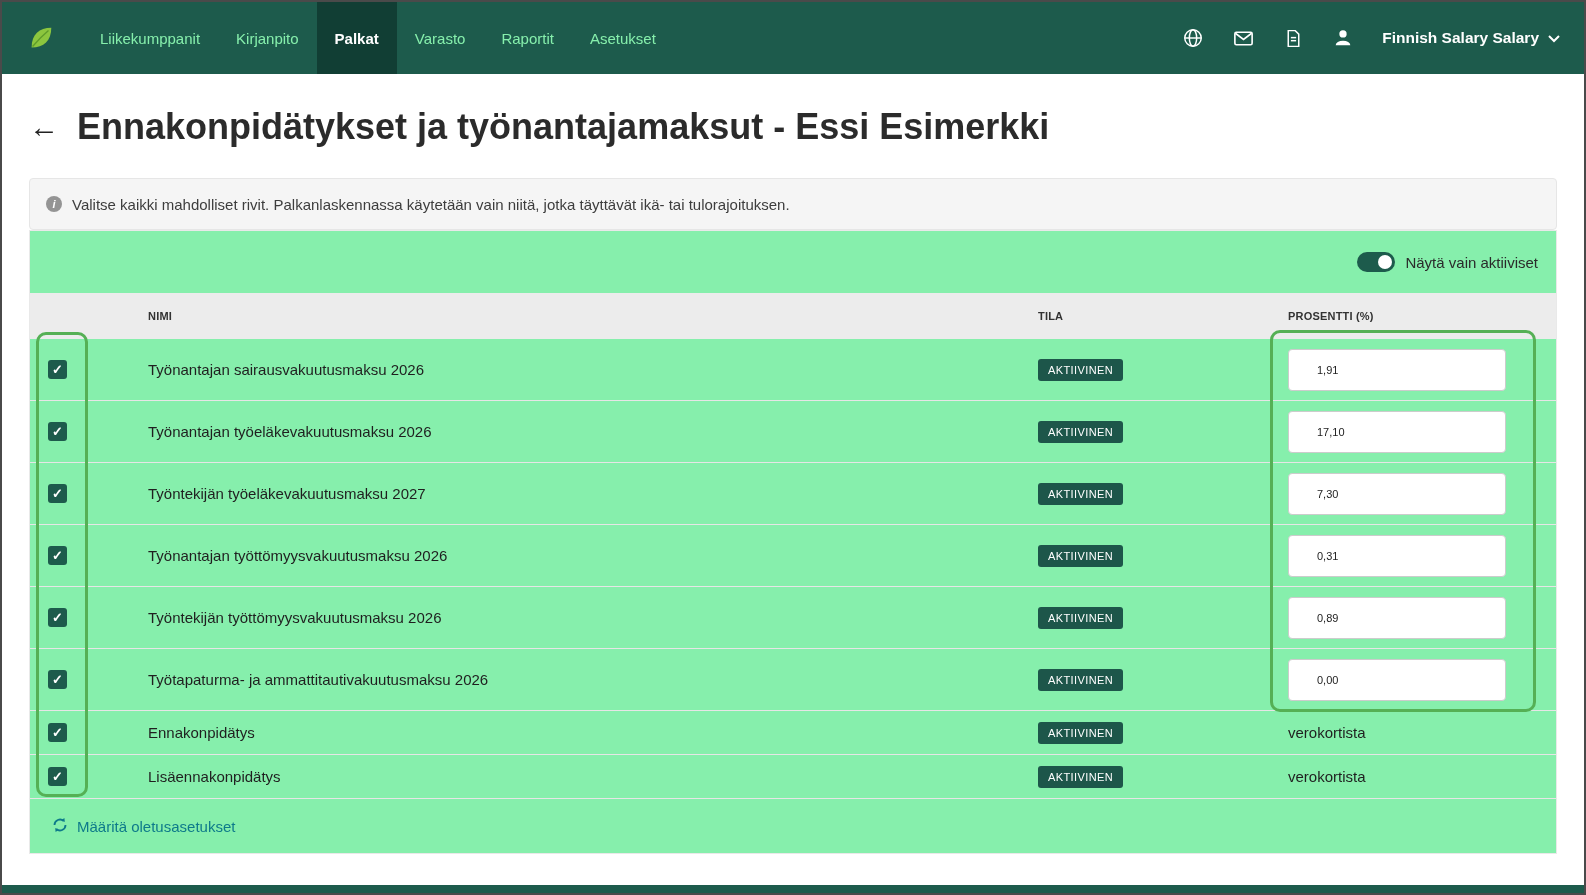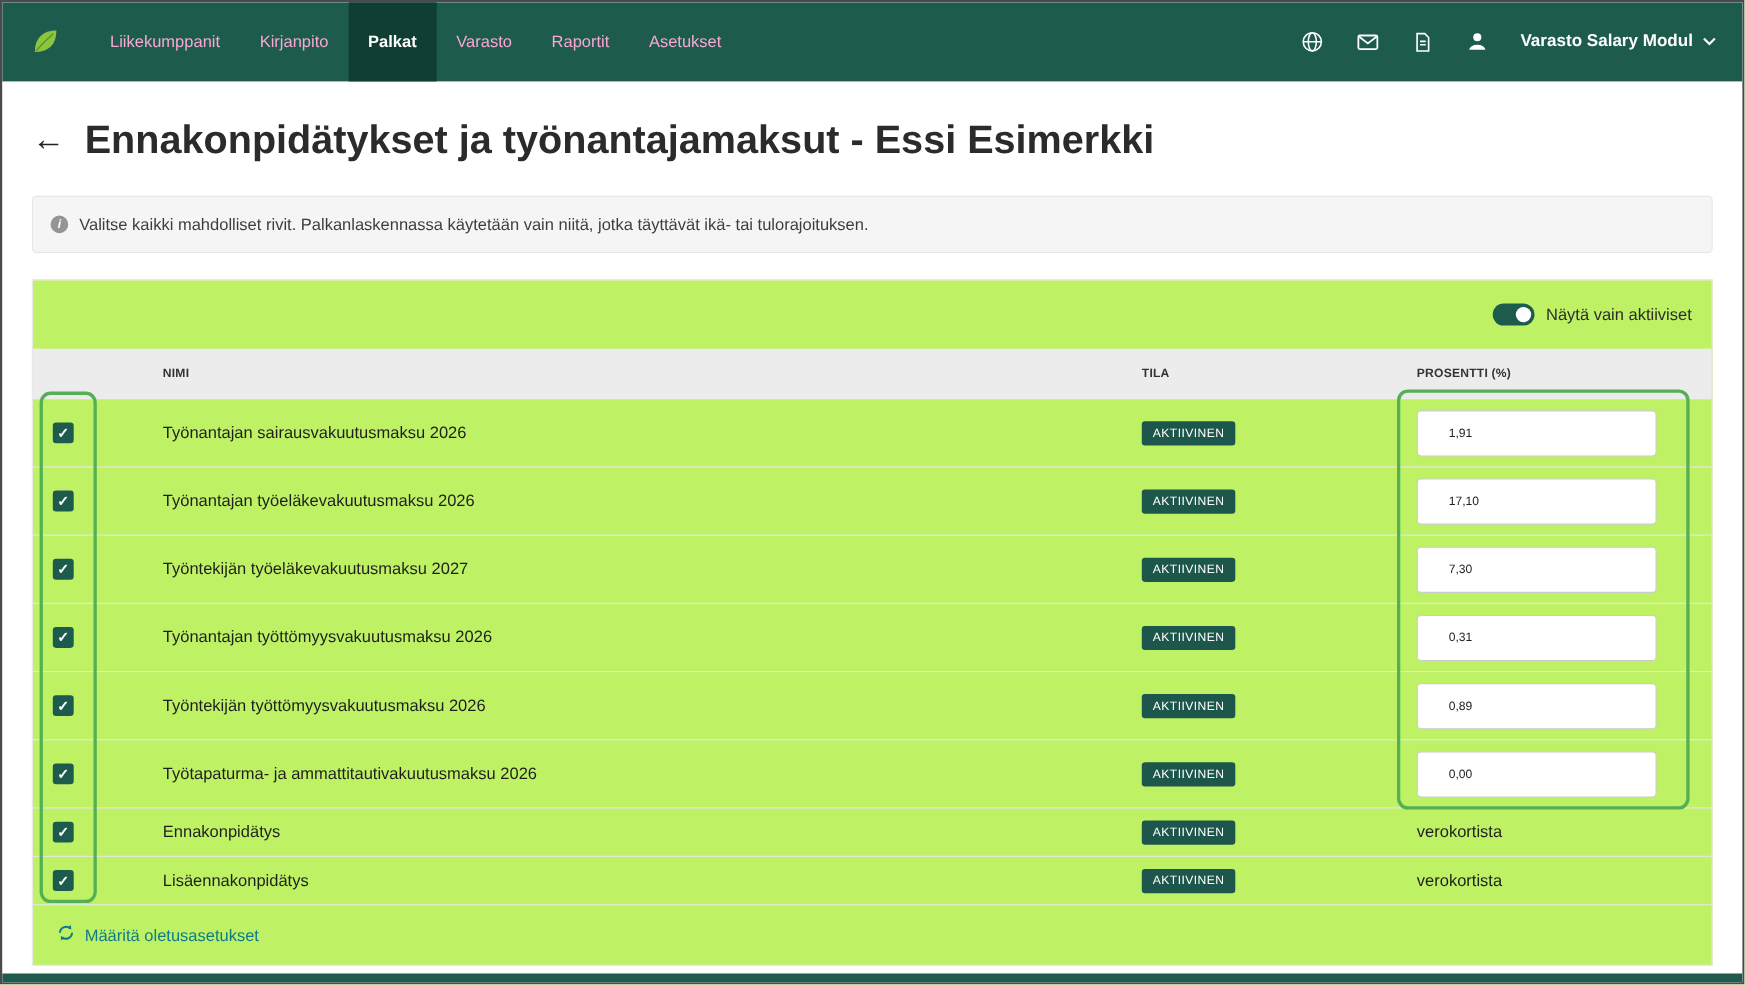--- a/index.html
+++ b/index.html
@@ -23,21 +23,21 @@
     background: #1d5b4c;
     display: flex;
     align-items: center;
     padding: 0 24px;
   }
   .logo { margin-right: 26px; display: flex; align-items: center; }
   .nav-items { display: flex; height: 72px; align-items: stretch; }
   .nav-item {
     display: flex; align-items: center;
     padding: 0 18px;
-    color: #f9a8d4;
+    color: #86efac;
     font-size: 15px;
     cursor: pointer;
     white-space: nowrap;
   }
   .nav-item.active {
     background: #113e34;
     color: #ffffff;
     font-weight: bold;
   }
   .topbar-right {
@@ -76,23 +76,22 @@
     width: 16px; height: 16px; border-radius: 50%;
     background: #949494; color: #fff;
     font-size: 11px; font-weight: bold; font-style: italic;
     display: flex; align-items: center; justify-content: center;
     flex: 0 0 auto;
   }
 
   
   .card {
     position: relative;
-    margin-top: 24px;
     border: 1px solid #e9e9e9;
-    background: #bef264;
+    background: #86efac;
   }
   .toggle-row {
     height: 62px;
     display: flex; align-items: center; justify-content: flex-end;
     padding-right: 18px; gap: 10px;
   }
   .toggle {
     position: relative;
     width: 38px; height: 20px; border-radius: 10px;
     background: #1d5b4c; cursor: pointer; flex: 0 0 auto;
@@ -209,21 +208,21 @@
           <line x1="9" y1="14.5" x2="15" y2="14.5"></line>
         </svg>
       </span>
       <span class="top-icon">
         <svg viewBox="0 0 24 24" width="22" height="22">
           <circle cx="12" cy="7.5" r="4" fill="#ffffff"></circle>
           <path d="M4 20 a8 5 0 0 1 16 0 z" fill="#ffffff"></path>
         </svg>
       </span>
       <span class="module-select">
-        <span>Varasto Salary Modul</span>
+        <span>Finnish Salary Salary</span>
         <span>
           <svg viewBox="0 0 12 8" width="12" height="8">
               <path d="M1 1 L6 6 L11 1" stroke="#fff" stroke-width="2" fill="none"></path>
             </svg>
         </span>
       </span>
     </div>
   </div>
 
   <div class="content">

